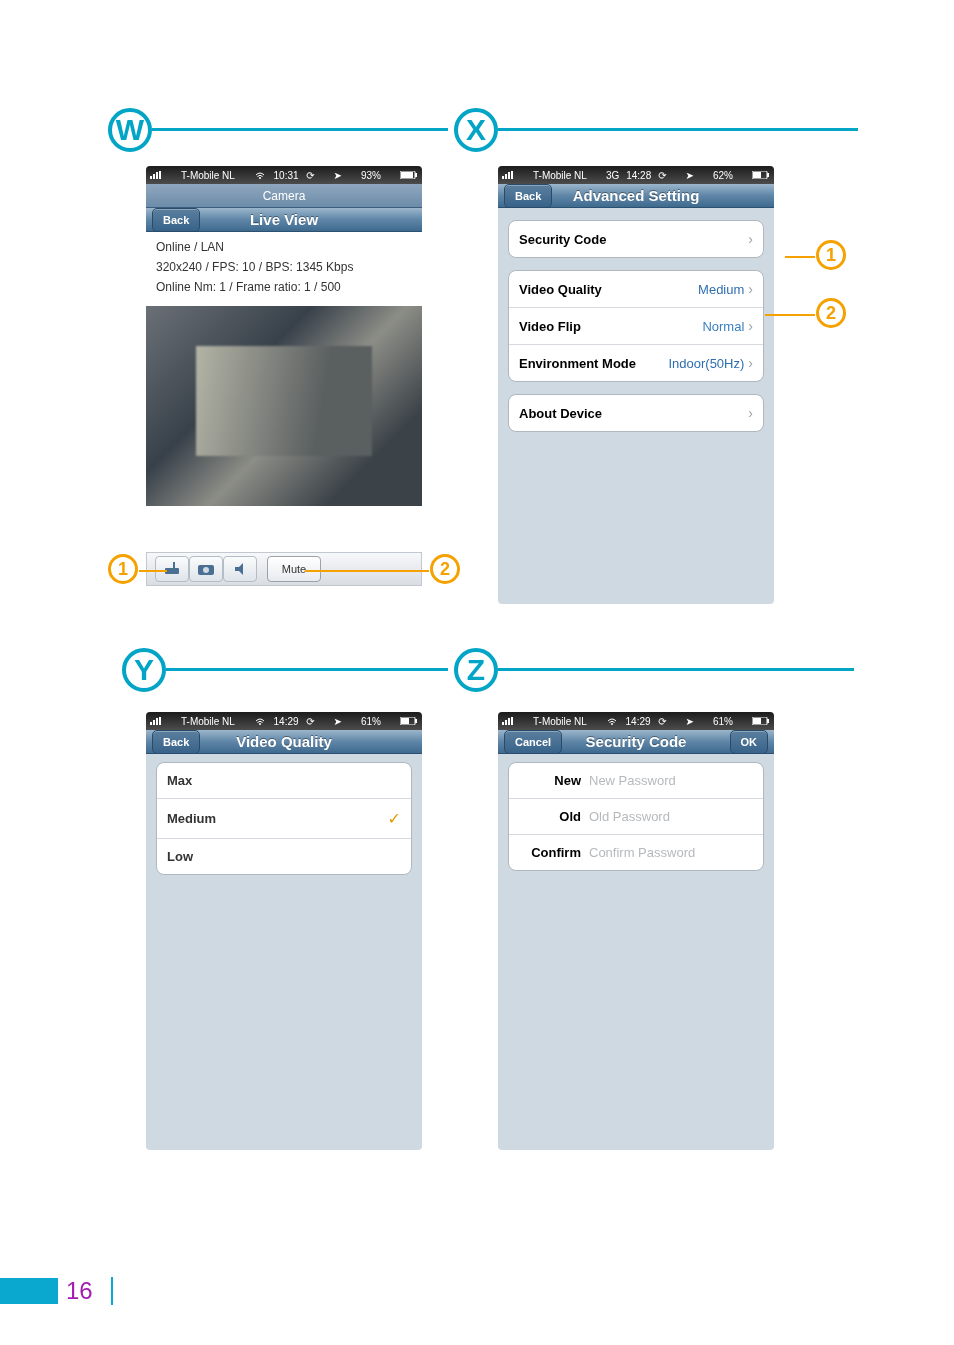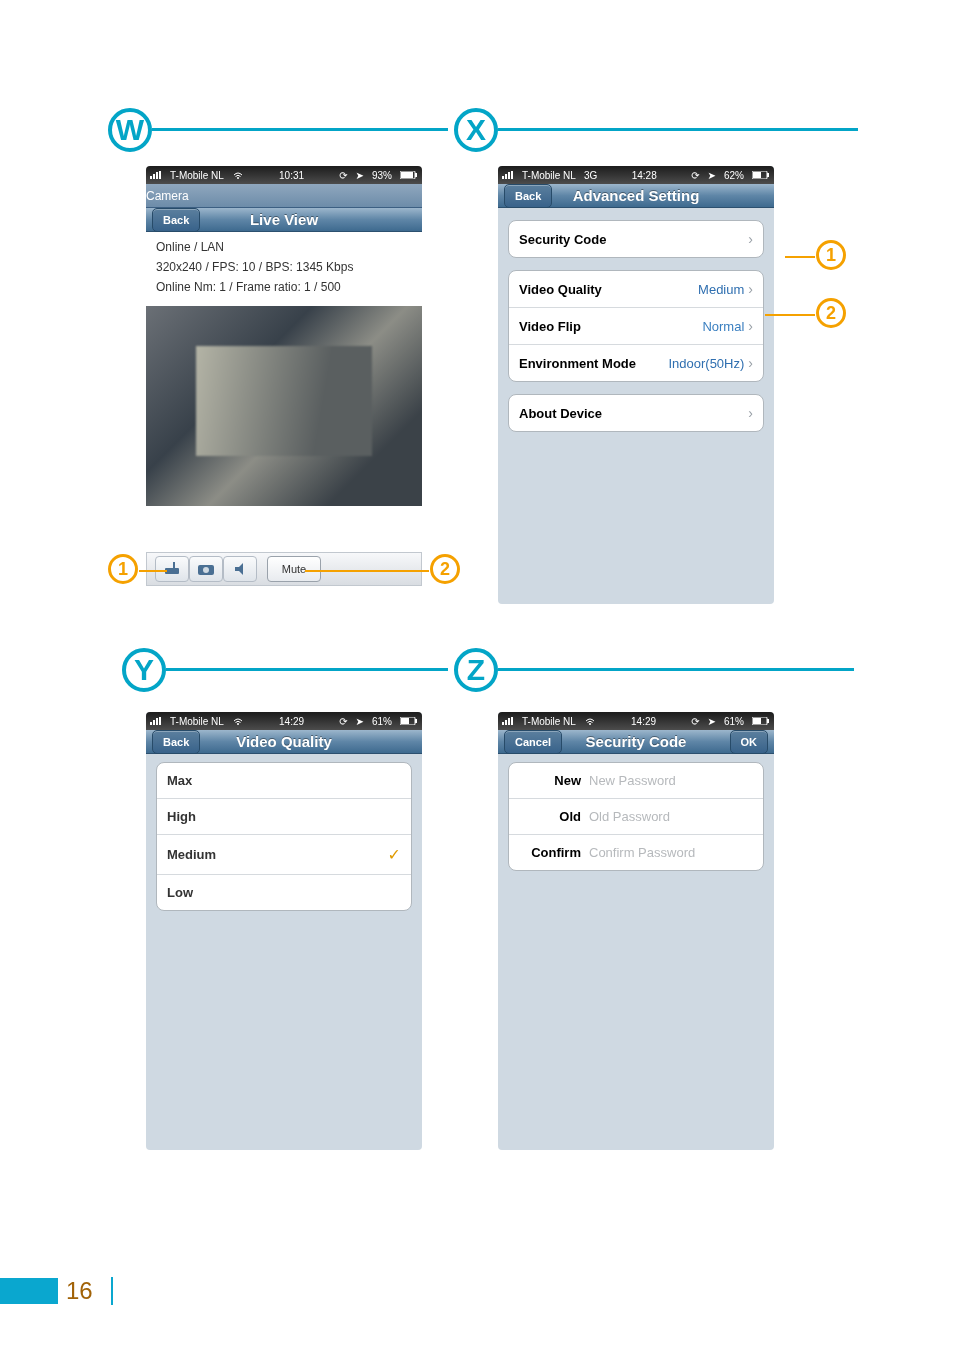--- a/index.html
+++ b/index.html
@@ -54,21 +54,21 @@
     font-size: 12px;
   }
   .statusbar {
     height: 18px;
     background: linear-gradient(#1c1c1c,#4c4c4c);
     color: #fff;
     font-size: 10px;
     display: flex; align-items: center; justify-content: space-between;
     padding: 0 4px;
   }
-  .sb-left, .sb-right { display: flex; align-items: center; gap: 8px; }
+  .sb-left, .sb-right { display: flex; align-items: center; gap: 19px; }
   .sig-icon svg, .wifi-icon svg { display:block; }
   .navbar {
     height: 24px;
     background: linear-gradient(#9cb6cc,#5f86a7 50%,#3e6a8f);
     display: flex; align-items: center; justify-content: center;
     position: relative;
     color: #fff; font-weight: 600;
     border-bottom: 1px solid #2c506f;
   }
   .nav-title { font-size: 15px; text-shadow: 0 -1px 0 rgba(0,0,0,.4); }
@@ -83,21 +83,21 @@
     display:flex; align-items:center;
     box-shadow: inset 0 1px 0 rgba(255,255,255,.3);
   }
   .nav-btn.left { left:6px; }
   .nav-btn.right { right:6px; }
 
   
   .phone-w { left: 146px; top: 166px; height: 436px; background:#fff; }
   .phone-w .subheader {
     height: 24px; background: linear-gradient(#8fa7be,#6d8ca9);
-    color:#fff; font-size:12px; line-height:24px;
+    color:#fff; font-size:12px; text-align:center; line-height:24px;
     border-bottom:1px solid #3c5f82;
   }
   .phone-w .meta { padding: 8px 10px 4px; color:#333; font-size:12px; }
   .phone-w .meta div { margin-bottom: 6px; }
   .phone-w .video {
     margin: 2px 0 0 0;
     height: 200px;
     background: linear-gradient(135deg,#6b7076 0%,#38414a 35%,#8c8d86 55%,#3b4248 80%);
     position:relative;
   }
@@ -173,21 +173,21 @@
   .field-row .flabel { width:62px; text-align:right; font-weight:700; color:#000; margin-right:8px; }
   .field-row .ph { color:#b6b9bc; }
 
   
   .footer-badge{
     position:absolute; left:0; bottom:40px;
     display:flex; align-items:center;
   }
   .footer-bar{ width:58px; height:26px; background:#0aa7cf; }
   .footer-num{
-    margin-left:8px; font-size:24px; color:#a16207;
+    margin-left:8px; font-size:24px; color:#a21caf;
     border-right:2px solid #0aa7cf; padding-right:18px;
   }
 
 </style>
 </head>
 <body>
 
 <div class="sec-label w-sec">
   <div class="circle">W</div>
   <div class="tealbar bar1"></div>
@@ -391,23 +391,20 @@
     <div class="nav-btn left">
         <span>Back</span>
       </div>
     <div class="nav-title">Video Quality</div>
   </div>
   <div class="group" id="y-options">
       <div class="row">
         <span>Max</span>
       </div>
       <div class="row">
-        <span>High</span>
-      </div>
-      <div class="row">
         <span>Medium</span>
         <span class="check">✓</span>
       </div>
       <div class="row">
         <span>Low</span>
       </div>
     </div>
 </div>
 
 <div class="phone phone-z">

